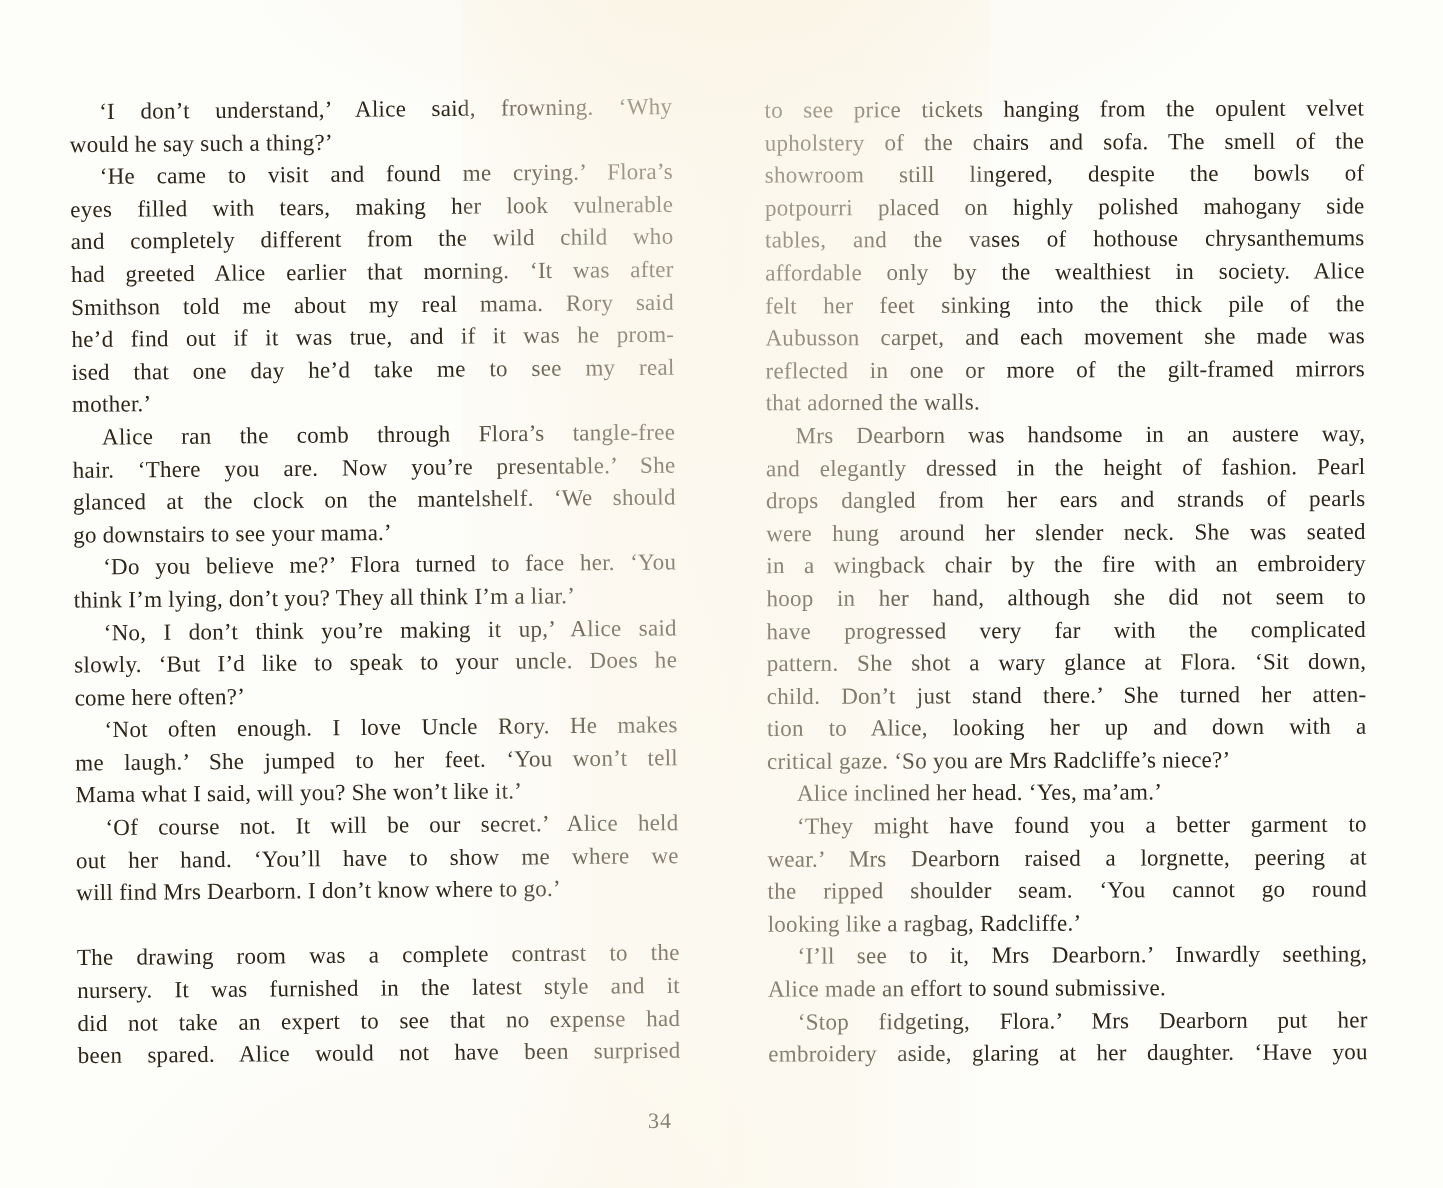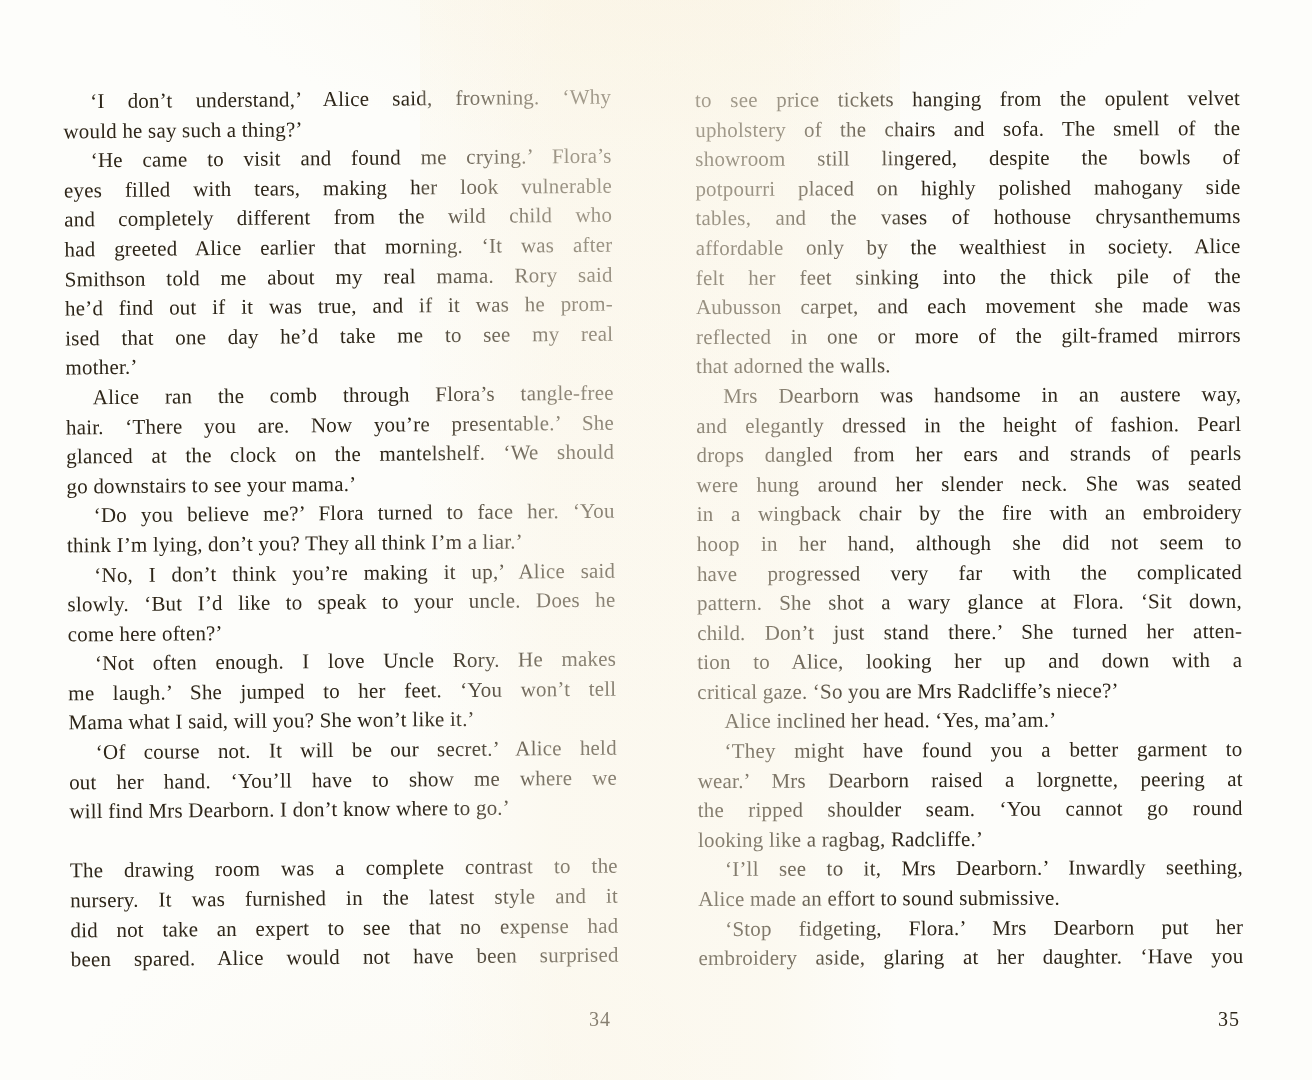--- a/index.html
+++ b/index.html
@@ -147,17 +147,16 @@
         <div class="line last">Alice made an effort to sound submissive.</div>
       </div>
       <div class="para indent">
         <div class="line">‘Stop fidgeting, Flora.’ Mrs Dearborn put her</div>
         <div class="line">embroidery aside, glaring at her daughter. ‘Have you</div>
       </div>
     </div>
 
   <div class="page-number left">34</div>
 
-  <div class="page-number right">35</div>
 
   <div class="gutter-fade"></div>
 
 </div>
 
 </body></html>

